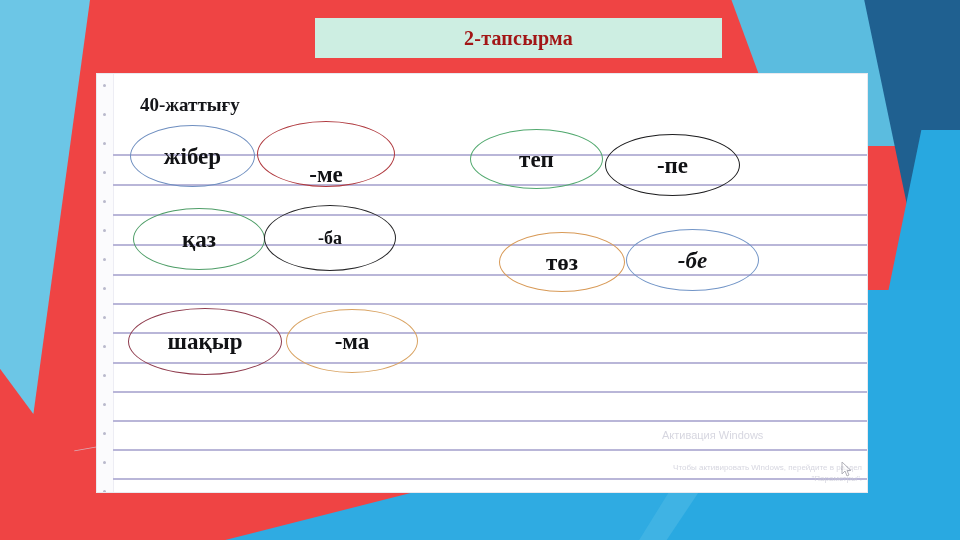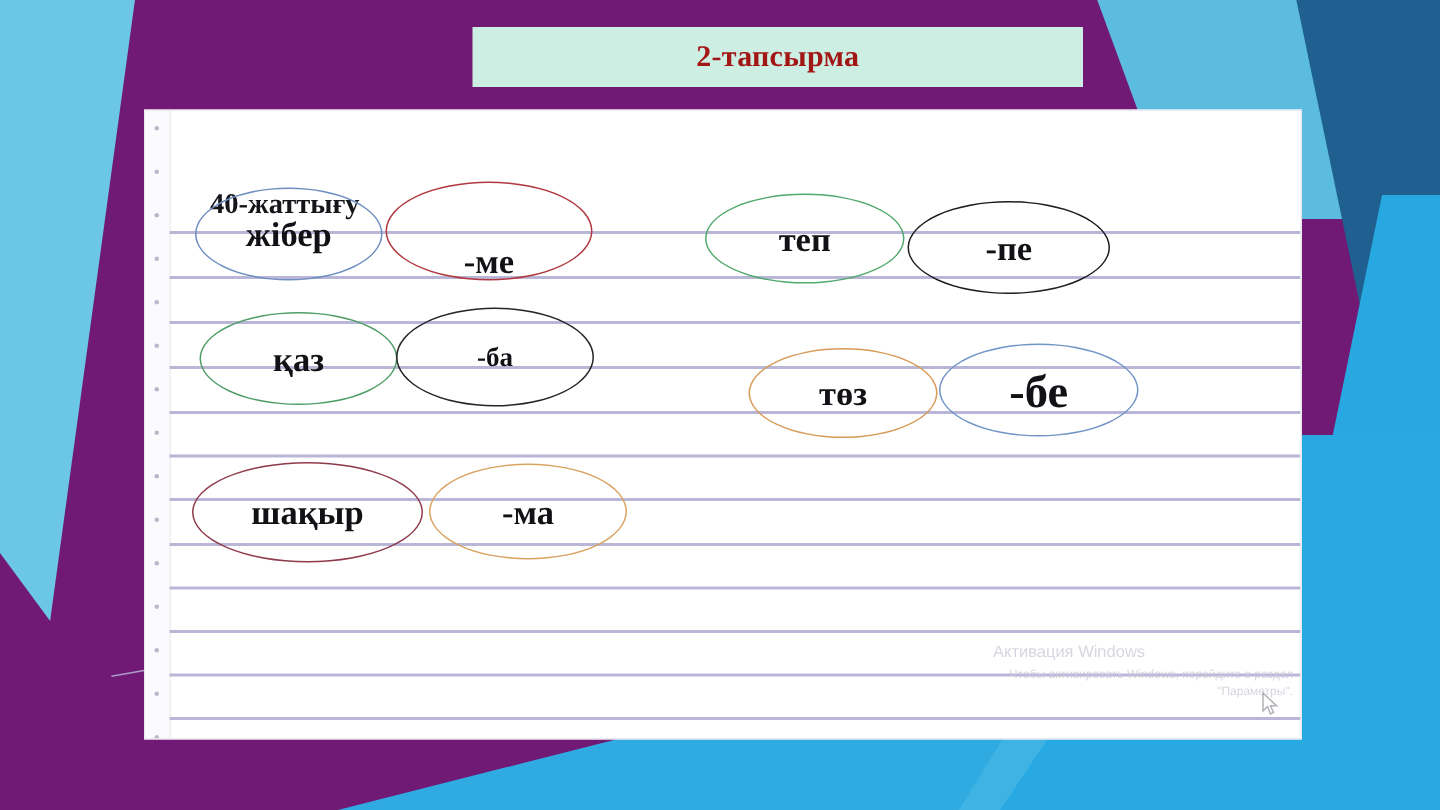--- a/index.html
+++ b/index.html
@@ -11,21 +11,21 @@
     height: 540px;
     overflow: hidden;
     font-family: "Liberation Serif", serif;
     background: #ffffff;
   }
 
   #slide {
     position: relative;
     width: 960px;
     height: 540px;
-    background: #701a75;
+    background: #ef4444;
     overflow: hidden;
   }
 
   
   .deco {
     position: absolute;
     pointer-events: none;
   }
 
   #deco-topleft-wedge {
@@ -171,21 +171,20 @@
     height: 2px;
     background: #b9b6d8;
   }
 
   
   #heading-block {
     position: absolute;
     left: 43px;
     top: 18px;
     width: 620px;
-    margin-top: 32px;
   }
   #heading-block .hl {
     font-family: "Liberation Serif", serif;
     font-weight: bold;
     color: #15161a;
     line-height: 25px;
     white-space: nowrap;
   }
   #ex-number { font-size: 19px; }
   #ex-line1  { font-size: 18.5px; }
@@ -215,21 +214,21 @@
     position: absolute;
     left: 565px;
     top: 355px;
     width: 200px;
     color: #c9c9d6;
     font-family: "Liberation Sans", sans-serif;
     opacity: .75;
   }
   #win-watermark .wm-title {
     font-size: 11px;
-    margin-bottom: 3px;
+    margin-bottom: 21px;
   }
   #win-watermark .wm-sub {
     font-size: 8px;
     line-height: 11px;
     text-align: right;
   }
 
   
   #mouse-cursor {
     position: absolute;
@@ -313,21 +312,21 @@
         <div class="oval" style="left: 36px; top: 134px; width: 132px; height: 62px; border: 1.6px solid rgb(79, 158, 104);">
           <span style="font-size: 23px;">қаз</span>
         </div>
         <div class="oval" style="left: 167px; top: 131px; width: 132px; height: 66px; border: 1.6px solid rgb(38, 38, 40);">
           <span style="font-size: 18px;">-ба</span>
         </div>
         <div class="oval" style="left: 402px; top: 158px; width: 126px; height: 60px; border: 1.6px solid rgb(216, 154, 87);">
           <span style="font-size: 23px;">төз</span>
         </div>
         <div class="oval" style="left: 529px; top: 155px; width: 133px; height: 62px; border: 1.6px solid rgb(114, 149, 199);">
-          <span style="font-size: 31px;">-бе</span>
+          <span style="font-size: 23px; font-style: italic;">-бе</span>
         </div>
         <div class="oval" style="left: 31px; top: 234px; width: 154px; height: 67px; border: 1.6px solid rgb(143, 59, 77);">
           <span style="font-size: 23px;">шақыр</span>
         </div>
         <div class="oval" style="left: 189px; top: 235px; width: 132px; height: 64px; border: 1.6px solid rgb(217, 163, 98);">
           <span style="font-size: 23px;">-ма</span>
         </div>
       </div>
 
     <div id="win-watermark">

